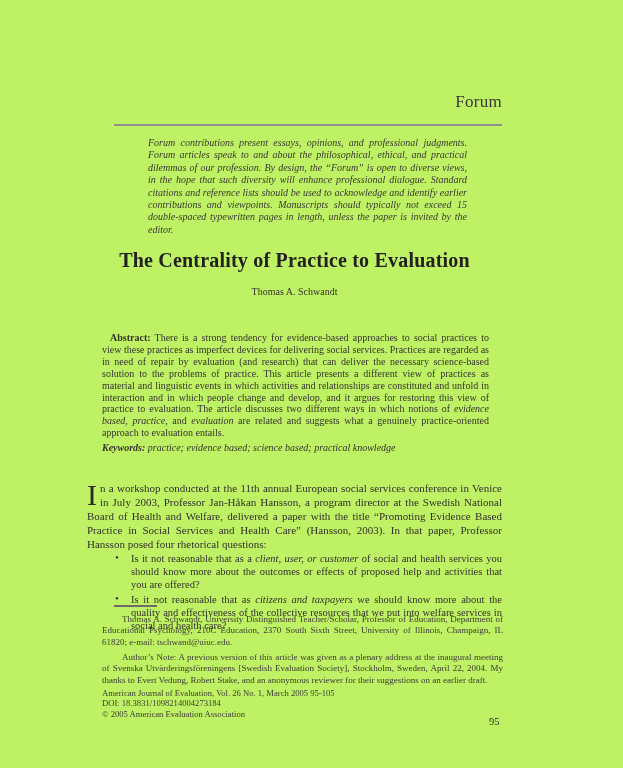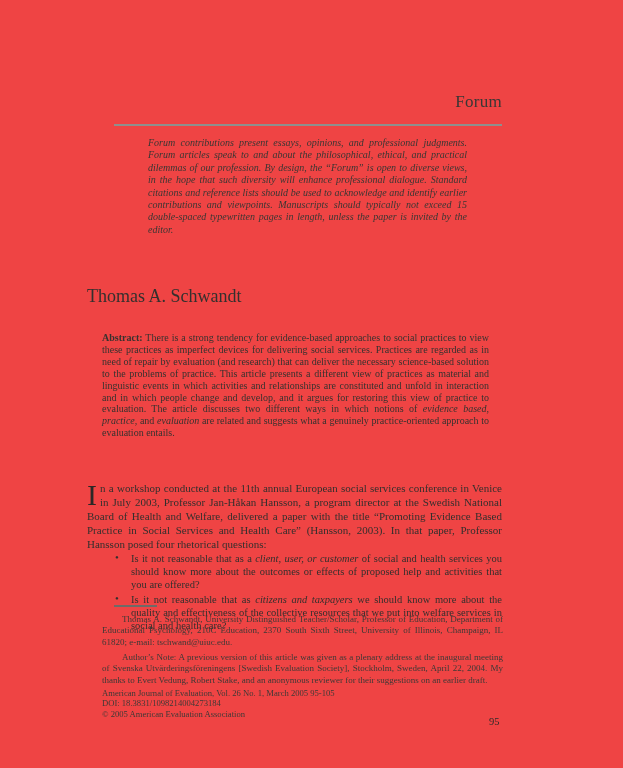--- a/index.html
+++ b/index.html
@@ -4,21 +4,21 @@
 <style>
   html,body{margin:0;padding:0;}
   body{
     background:#e9e9e9;
     font-family:"Liberation Serif","DejaVu Serif",serif;
     -webkit-font-smoothing:antialiased;
   }
   .page{
     position:relative;
     width:623px;height:768px;
-    background:#ef4444;
+    background:#bef264;
     color:#332f2d;
     overflow:hidden;
     margin:0 auto;
   }
   .forum-label{
     position:absolute;top:92px;right:121px;
     font-size:17px;letter-spacing:.3px;color:#3a3735;
   }
   .header-rule{
     position:absolute;top:124px;left:114px;width:388px;height:2px;
@@ -29,31 +29,31 @@
     font-style:italic;font-size:10px;line-height:12.4px;
     text-align:justify;color:#3a3633;
   }
   .article-title{
     position:absolute;top:249px;left:87px;width:415px;
     text-align:center;font-size:20px;font-weight:bold;color:#23201e;
     letter-spacing:.2px;
   }
   .byline{
     position:absolute;top:286px;left:87px;width:415px;
-    text-align:left;font-size:18px;color:#34302e;
+    text-align:center;font-size:10px;color:#34302e;
   }
   .affiliation{
     position:absolute;top:302px;left:87px;width:415px;
     text-align:center;font-size:11px;font-style:italic;color:#3a3633;
   }
   .abstract{
     position:absolute;top:332px;left:102px;width:387px;
     font-size:10px;line-height:11.9px;text-align:justify;color:#36322f;
   }
-  .abstract .lbl{font-weight:bold;}
+  .abstract .lbl{font-weight:bold;margin-left:8px;}
   .keywords{
     position:absolute;top:442px;left:102px;width:387px;
     font-size:10px;color:#36322f;
   }
   .body-text{
     position:absolute;top:481px;left:87px;width:415px;
     font-size:11px;line-height:14px;text-align:justify;color:#332f2d;
   }
   .dropcap{
     float:left;
@@ -94,26 +94,28 @@
 </head>
 <body>
 
 <div class="page">
 
   <div class="forum-label">Forum</div>
   <div class="header-rule"></div>
 
   <div class="editorial-note">Forum contributions present essays, opinions, and professional judgments. Forum articles speak to and about the philosophical, ethical, and practical dilemmas of our profession. By design, the “Forum” is open to diverse views, in the hope that such diversity will enhance professional dialogue. Standard citations and reference lists should be used to acknowledge and identify earlier contributions and viewpoints. Manuscripts should typically not exceed 15 double-spaced typewritten pages in length, unless the paper is invited by the editor.</div>
 
+  <h1 class="article-title" style="margin:0;">The Centrality of Practice to Evaluation</h1>
   <div class="byline">Thomas A. Schwandt</div>
 
   <div class="abstract">
     <span class="lbl">Abstract:</span><span><span> There is a strong tendency for evidence-based approaches to social practices to view these practices as imperfect devices for delivering social services. Practices are regarded as in need of repair by evaluation (and research) that can deliver the necessary science-based solution to the problems of practice. This article presents a different view of practices as material and linguistic events in which activities and relationships are constituted and unfold in interaction and in which people change and develop, and it argues for restoring this view of practice to evaluation. The article discusses two different ways in which notions of </span><span style="font-style: italic;">evidence based</span><span>, </span><span style="font-style: italic;">practice</span><span>, and </span><span style="font-style: italic;">evaluation</span><span> are related and suggests what a genuinely practice-oriented approach to evaluation entails.</span></span>
   </div>
 
+  <div class="keywords"><span style="font-style: italic; font-weight: bold;">Keywords:</span><span style="font-style: italic;"> practice; evidence based; science based; practical knowledge</span></div>
 
   <div class="body-text">
     <span class="dropcap">I</span><span><span>n a workshop conducted at the 11th annual European social services conference in Venice in July 2003, Professor Jan-Håkan Hansson, a program director at the Swedish National Board of Health and Welfare, delivered a paper with the title “Promoting Evidence Based Practice in Social Services and Health Care” (Hansson, 2003). In that paper, Professor Hansson posed four rhetorical questions:</span></span>
   </div>
 
   <div class="bullet-list">
     <div class="bullet-item">
       <span class="dot">•</span><span><span>Is it not reasonable that as a </span><span style="font-style: italic;">client, user, or customer</span><span> of social and health services you should know more about the outcomes or effects of proposed help and activities that you are offered?</span></span>
     </div>
     <div class="bullet-item">

